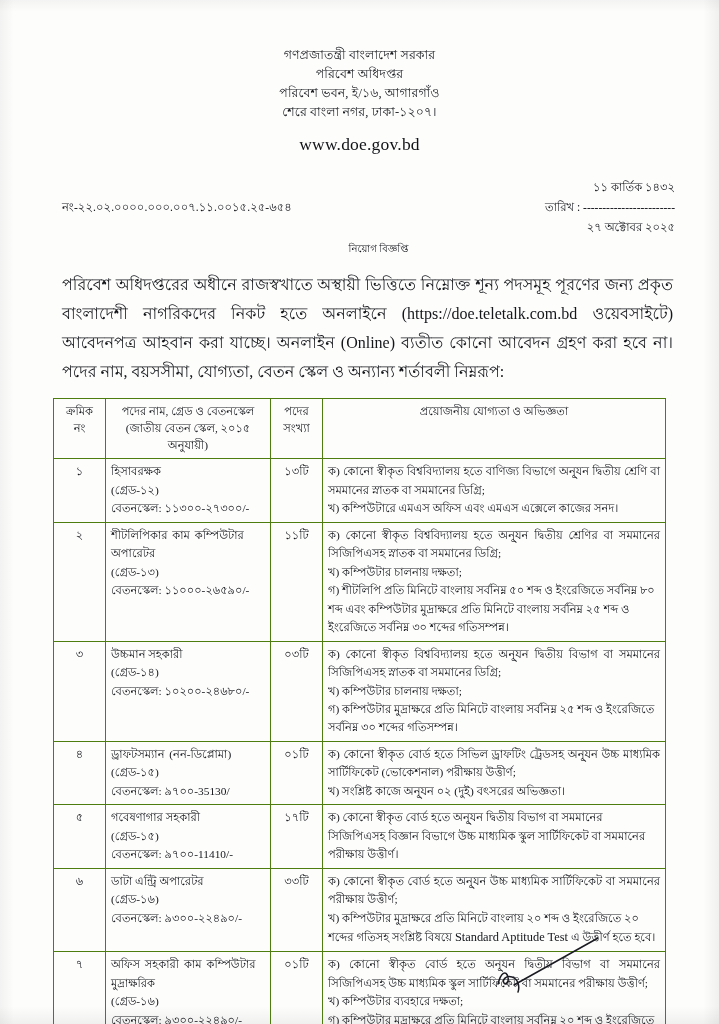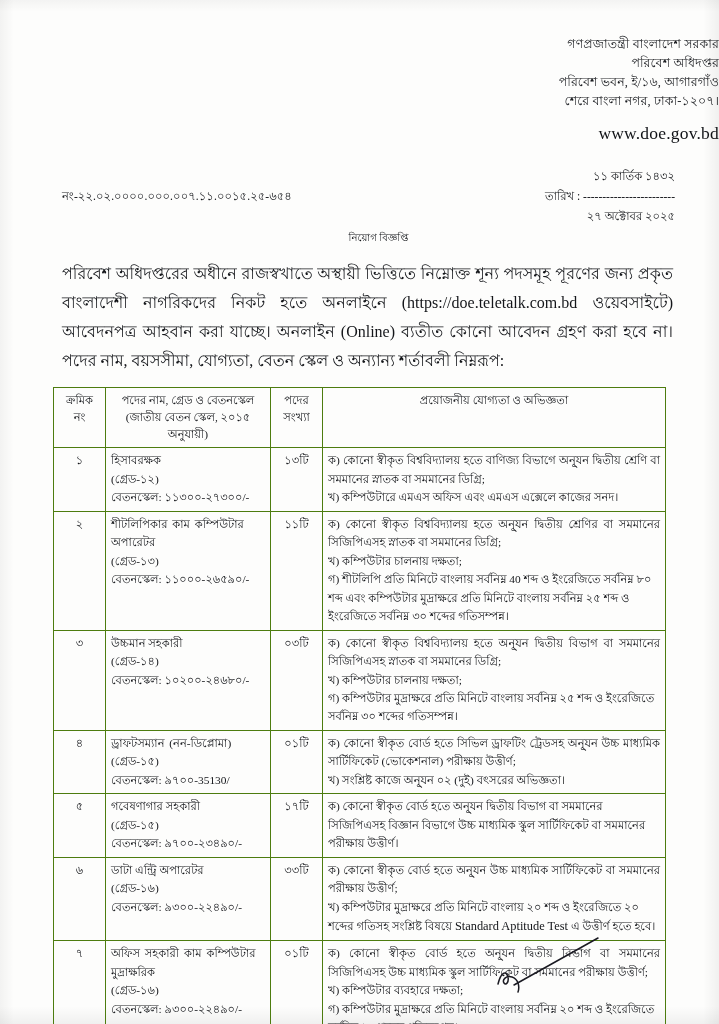--- a/index.html
+++ b/index.html
@@ -32,22 +32,22 @@
     pointer-events: none;
   }
   .content {
     position: absolute;
     inset: 0;
     color: #14161a;
   }
 
   
   .letterhead {
-    text-align: right;
-    padding-top: 35px;
+    text-align: center;
+    padding-top: 46px;
     line-height: 1.52;
   }
   .lh-line {
     font-size: 12.5px;
     letter-spacing: .1px;
     color: #191b1f;
   }
   .lh-web {
     font-size: 17.5px;
     margin-top: 9px;
@@ -211,21 +211,21 @@
             <td class="sl">২</td>
             <td class="post">
               <span class="pname spread">শীটলিপিকার কাম কম্পিউটার অপারেটর</span>
               <span class="pmeta">(গ্রেড-১৩)</span>
               <span class="pmeta">বেতনস্কেল: ১১০০০-২৬৫৯০/-</span>
             </td>
             <td class="num">১১টি</td>
             <td class="qual">
               <p>ক) কোনো স্বীকৃত বিশ্ববিদ্যালয় হতে অনূ্যন দ্বিতীয় শ্রেণির বা সমমানের সিজিপিএসহ স্নাতক বা সমমানের ডিগ্রি;</p>
               <p>খ) কম্পিউটার চালনায় দক্ষতা;</p>
-              <p class="last">গ) শীটলিপি প্রতি মিনিটে বাংলায় সর্বনিম্ন 40 শব্দ ও ইংরেজিতে সর্বনিম্ন ৮০ শব্দ এবং কম্পিউটার মুদ্রাক্ষরে প্রতি মিনিটে বাংলায় সর্বনিম্ন ২৫ শব্দ ও ইংরেজিতে সর্বনিম্ন ৩০ শব্দের গতিসম্পন্ন।</p>
+              <p class="last">গ) শীটলিপি প্রতি মিনিটে বাংলায় সর্বনিম্ন ৫০ শব্দ ও ইংরেজিতে সর্বনিম্ন ৮০ শব্দ এবং কম্পিউটার মুদ্রাক্ষরে প্রতি মিনিটে বাংলায় সর্বনিম্ন ২৫ শব্দ ও ইংরেজিতে সর্বনিম্ন ৩০ শব্দের গতিসম্পন্ন।</p>
             </td>
           </tr>
           <tr>
             <td class="sl">৩</td>
             <td class="post">
               <span class="pname">উচ্চমান সহকারী</span>
               <span class="pmeta">(গ্রেড-১৪)</span>
               <span class="pmeta">বেতনস্কেল: ১০২০০-২৪৬৮০/-</span>
             </td>
             <td class="num">০৩টি</td>
@@ -246,21 +246,21 @@
             <td class="qual">
               <p>ক) কোনো স্বীকৃত বোর্ড হতে সিভিল ড্রাফটিং ট্রেডসহ অনূ্যন উচ্চ মাধ্যমিক সার্টিফিকেট (ভোকেশনাল) পরীক্ষায় উত্তীর্ণ;</p>
               <p class="last">খ) সংশ্লিষ্ট কাজে অনূ্যন ০২ (দুই) বৎসরের অভিজ্ঞতা।</p>
             </td>
           </tr>
           <tr>
             <td class="sl">৫</td>
             <td class="post">
               <span class="pname">গবেষণাগার সহকারী</span>
               <span class="pmeta">(গ্রেড-১৫)</span>
-              <span class="pmeta">বেতনস্কেল: ৯৭০০-২৩৪৯০/-</span>
+              <span class="pmeta">বেতনস্কেল: ৯৭০০-11410/-</span>
             </td>
             <td class="num">১৭টি</td>
             <td class="qual">
               <p class="last">ক) কোনো স্বীকৃত বোর্ড হতে অনূ্যন দ্বিতীয় বিভাগ বা সমমানের সিজিপিএসহ বিজ্ঞান বিভাগে উচ্চ মাধ্যমিক স্কুল সার্টিফিকেট বা সমমানের পরীক্ষায় উত্তীর্ণ।</p>
             </td>
           </tr>
           <tr>
             <td class="sl">৬</td>
             <td class="post">
               <span class="pname">ডাটা এন্ট্রি অপারেটর</span>

